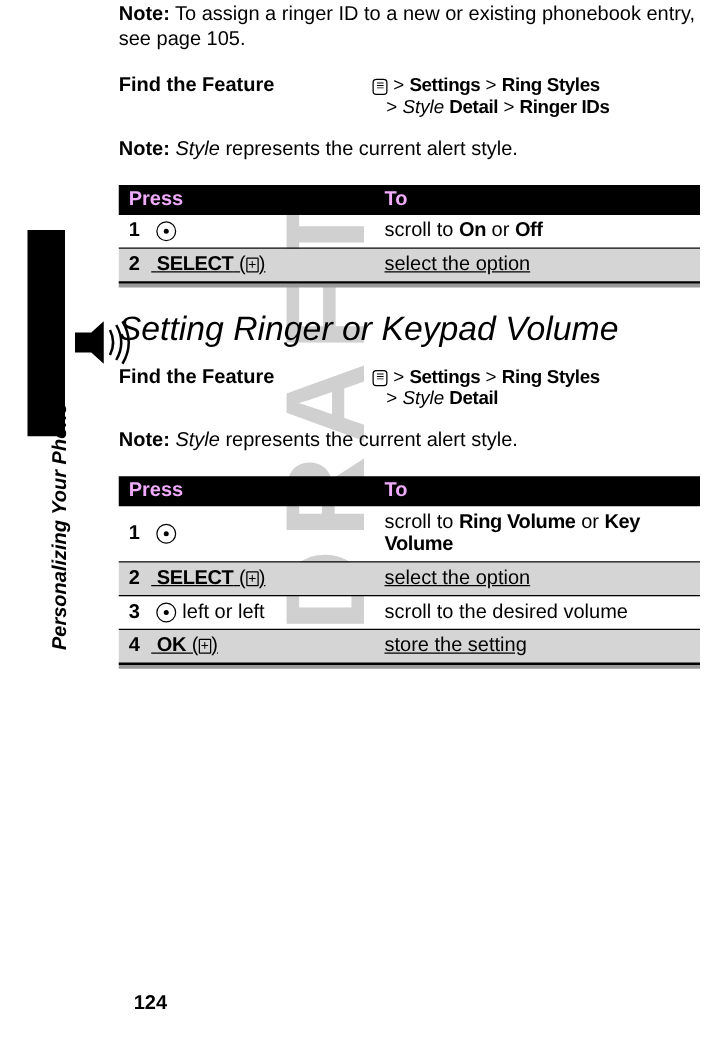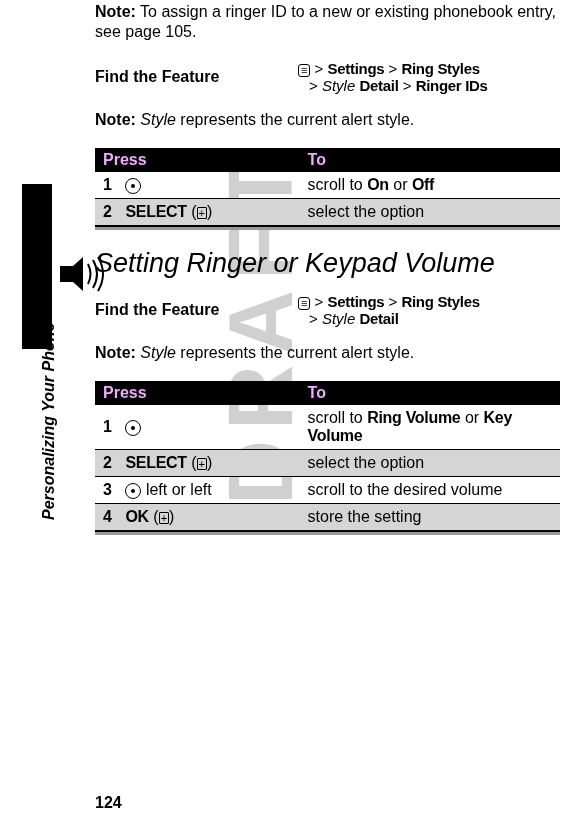--- a/index.html
+++ b/index.html
@@ -69,21 +69,21 @@
     }
     .note-label {
       font-weight: bold;
     }
     .italic {
       font-style: italic;
     }
     .feature-block {
       display: flex;
       margin-bottom: 16px;
-      align-items: center;
+      align-items: flex-start;
     }
     .feature-label {
       font-weight: bold;
       font-size: 16px;
       width: 203px;
       flex-shrink: 0;
     }
     .feature-path {
       font-size: 15px;
       text-align: left;
@@ -137,20 +137,21 @@
       font-size: 16px;
       padding: 4px 8px 4px 8px;
       vertical-align: middle;
       border-bottom: 1px solid #000;
     }
     table.steps tr:last-child td {
       border-bottom: 2px solid #000;
     }
     table.steps tr.alt td {
       background: #d5d5d5;
+      text-decoration: underline;
     }
     .table-bottom {
       height: 3px;
       background: #999;
       margin-top: 0;
     }
     .step-num {
       font-weight: bold;
       display: inline-block;
       width: 18px;
@@ -179,21 +180,21 @@
       font-size: 11px;
       border: 1px solid #000;
       border-radius: 1px;
       padding: 0 1px;
       vertical-align: middle;
       line-height: 10px;
     }
     .page-number {
       position: absolute;
       bottom: 25px;
-      left: 95px;
+      left: 107px;
       font-weight: bold;
       font-size: 16px;
     }
   </style>
 </head>
 <body>
 
 <div class="draft-watermark">DRAFT</div>
 
 <div class="sidebar-tab"></div>

